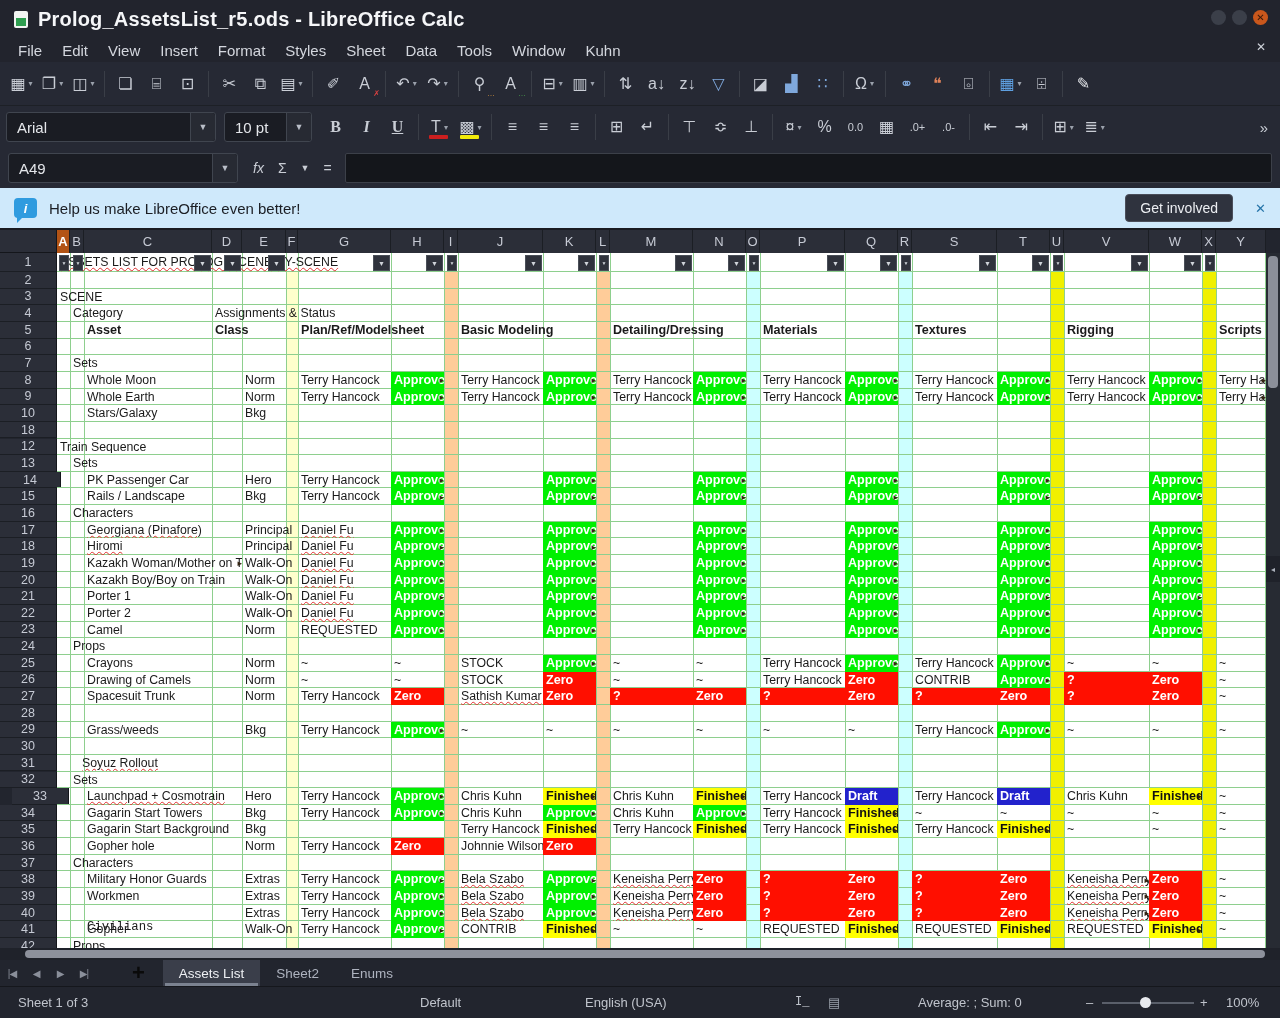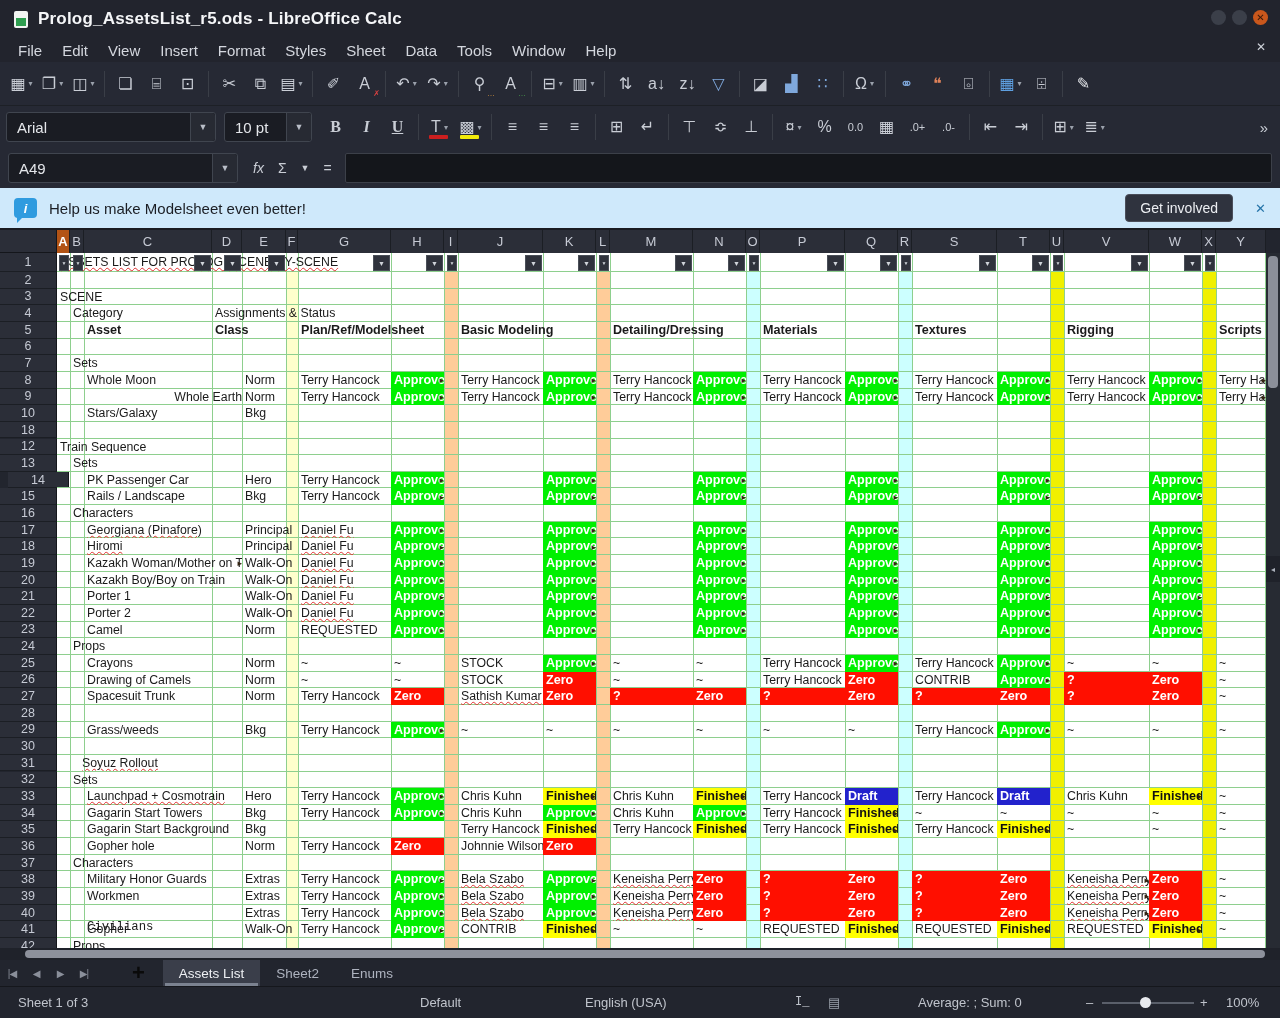--- a/index.html
+++ b/index.html
@@ -2,21 +2,21 @@
 <html><head>
 <meta charset="utf-8">
 <style>
   html,body{margin:0;padding:0}
   body{width:1280px;height:1018px;background:#15171c;font-family:"Liberation Sans","DejaVu Sans",sans-serif;overflow:hidden;position:relative;color:#ccd0d8;-webkit-font-smoothing:antialiased}
   .abs{position:absolute}
   
   #titlebar{left:0;top:0;width:1280px;height:38px;background:#22242d;display:flex;align-items:center;padding-left:14px;box-sizing:border-box}
   .calc-icon{width:14px;height:17px;background:#f2f5f2;border-radius:2px;position:relative;margin-right:10px;flex:0 0 auto}
   .calc-icon::after{content:"";position:absolute;left:2px;right:2px;top:7px;bottom:2px;background:#2e9e4f}
-  #title-text{font-size:17px;font-weight:bold;color:#f5f6f8;letter-spacing:.2px}
+  #title-text{font-size:20px;font-weight:bold;color:#f5f6f8;letter-spacing:.2px}
   #win-controls{position:absolute;right:12px;top:10px;display:flex;gap:6px}
   .wc{width:15px;height:15px;border-radius:50%;background:#3b3f49}
   .wc.close{background:#c9571c;color:#35190a;font-size:10px;font-weight:bold;display:flex;align-items:center;justify-content:center;line-height:1}
   
   #menubar{left:0;top:38px;width:1280px;height:24px;display:flex;align-items:center;padding-left:8px;box-sizing:border-box;background:#22242d}
   .mitem{font-size:15px;color:#d4d7de;padding:0 10px;cursor:default}
   #menu-close{position:absolute;right:14px;top:40px;font-size:12px;color:#cfd3da}
   
   .toolbar{left:0;width:1280px;height:43px;background:#262934;display:flex;align-items:center;padding:0 6px;box-sizing:border-box}
   #toolbar-main{top:62px}
@@ -100,21 +100,21 @@
     <span class="mitem">File</span>
     <span class="mitem">Edit</span>
     <span class="mitem">View</span>
     <span class="mitem">Insert</span>
     <span class="mitem">Format</span>
     <span class="mitem">Styles</span>
     <span class="mitem">Sheet</span>
     <span class="mitem">Data</span>
     <span class="mitem">Tools</span>
     <span class="mitem">Window</span>
-    <span class="mitem">Help</span>
+    <span class="mitem">Kuhn</span>
   </div>
 <span class="abs" id="menu-close">✕</span>
 
 <div class="abs toolbar" id="toolbar-main">
     <div class="tbtn">
       <span class="g">▦</span>
       <span class="dd">▾</span>
     </div>
     <div class="tbtn">
       <span class="g">❐</span>
@@ -335,21 +335,21 @@
   </div>
   <span class="fx">fx</span>
   <span class="fx sigma">Σ</span>
   <span class="fx sigma" style="font-size:9px">▼</span>
   <span class="fx sigma">=</span>
   <div id="formula-input"></div>
 </div>
 
 <div class="abs" id="infobar">
   <span class="info-icon">i</span>
-  <span id="infobar-text">Help us make Modelsheet even better!</span>
+  <span id="infobar-text">Help us make LibreOffice even better!</span>
   <span id="get-involved">Get involved</span>
   <span id="infobar-close">✕</span>
 </div>
 
 <div class="abs" id="grid">
   <div id="corner"></div>
   <div id="vscroll-track"></div>
   <div id="vscroll-thumb"></div>
   <div id="sidebar-toggle">◂</div>
 <div class="sheet-bg" style="left: 57px; top: 23px; width: 1209px; height: 695px;"></div>
@@ -450,21 +450,21 @@
     <div class="cell st ap clip" style="left: 693px; top: 141.9px; width: 53px; height: 16.65px; line-height: 16.65px;">Approved</div>
     <div class="cell" style="left: 760px; top: 141.9px; width: 85px; height: 16.65px; line-height: 16.65px;">Terry Hancock</div>
     <div class="cell st ap clip" style="left: 845px; top: 141.9px; width: 53px; height: 16.65px; line-height: 16.65px;">Approved</div>
     <div class="cell" style="left: 912px; top: 141.9px; width: 85px; height: 16.65px; line-height: 16.65px;">Terry Hancock</div>
     <div class="cell st ap clip" style="left: 997px; top: 141.9px; width: 53px; height: 16.65px; line-height: 16.65px;">Approved</div>
     <div class="cell" style="left: 1064px; top: 141.9px; width: 85px; height: 16.65px; line-height: 16.65px;">Terry Hancock</div>
     <div class="cell st ap clip" style="left: 1149px; top: 141.9px; width: 53px; height: 16.65px; line-height: 16.65px;">Approved</div>
     <div class="cell clip" style="left: 1216px; top: 141.9px; width: 50px; height: 16.65px; line-height: 16.65px;">Terry Hancock</div>
     <div class="rowhdr" style="left: 0px; top: 158.55px; width: 57px; height: 16.65px;">9</div>
     <div class="hline" style="left: 57px; top: 174.2px; width: 1209px; height: 1px;"></div>
-    <div class="cell" style="left: 84px; top: 158.55px; width: 158px; height: 19px; line-height: 16.65px; text-align: right;">Whole Earth</div>
+    <div class="cell" style="left: 84px; top: 158.55px; width: 158px; height: 19px; line-height: 16.65px;">Whole Earth</div>
     <div class="cell" style="left: 242px; top: 158.55px; width: 56px; height: 16.65px; line-height: 16.65px;">Norm</div>
     <div class="cell" style="left: 298px; top: 158.55px; width: 93px; height: 16.65px; line-height: 16.65px;">Terry Hancock</div>
     <div class="cell st ap clip" style="left: 391px; top: 158.55px; width: 53px; height: 16.65px; line-height: 16.65px;">Approved</div>
     <div class="cell" style="left: 458px; top: 158.55px; width: 85px; height: 16.65px; line-height: 16.65px;">Terry Hancock</div>
     <div class="cell st ap clip" style="left: 543px; top: 158.55px; width: 53px; height: 16.65px; line-height: 16.65px;">Approved</div>
     <div class="cell" style="left: 610px; top: 158.55px; width: 83px; height: 16.65px; line-height: 16.65px;">Terry Hancock</div>
     <div class="cell st ap clip" style="left: 693px; top: 158.55px; width: 53px; height: 16.65px; line-height: 16.65px;">Approved</div>
     <div class="cell" style="left: 760px; top: 158.55px; width: 85px; height: 16.65px; line-height: 16.65px;">Terry Hancock</div>
     <div class="cell st ap clip" style="left: 845px; top: 158.55px; width: 53px; height: 16.65px; line-height: 16.65px;">Approved</div>
     <div class="cell" style="left: 912px; top: 158.55px; width: 85px; height: 16.65px; line-height: 16.65px;">Terry Hancock</div>
@@ -477,21 +477,21 @@
     <div class="cell" style="left: 84px; top: 175.2px; width: 158px; height: 16.65px; line-height: 16.65px;">Stars/Galaxy</div>
     <div class="cell" style="left: 242px; top: 175.2px; width: 1024px; height: 16.65px; line-height: 16.65px;">Bkg</div>
     <div class="rowhdr" style="left: 0px; top: 191.85px; width: 57px; height: 16.65px;">18</div>
     <div class="hline" style="left: 57px; top: 207.5px; width: 1209px; height: 1px;"></div>
     <div class="rowhdr" style="left: 0px; top: 208.5px; width: 57px; height: 16.65px;">12</div>
     <div class="hline" style="left: 57px; top: 224.15px; width: 1209px; height: 1px;"></div>
     <div class="cell" style="left: 57px; top: 208.5px; width: 1209px; height: 14px; line-height: 16.65px;">Train Sequence</div>
     <div class="rowhdr" style="left: 0px; top: 225.15px; width: 57px; height: 16.65px;">13</div>
     <div class="hline" style="left: 57px; top: 240.8px; width: 1209px; height: 1px;"></div>
     <div class="cell" style="left: 70px; top: 225.15px; width: 1196px; height: 16.65px; line-height: 16.65px;">Sets</div>
-    <div class="rowhdr" style="left: 8px; top: 241.8px; width: 61px; height: 16.65px; text-align: right;">14</div>
+    <div class="rowhdr" style="left: 0px; top: 241.8px; width: 61px; height: 16.65px; text-align: right;">14</div>
     <div class="hline" style="left: 57px; top: 257.45px; width: 1209px; height: 1px;"></div>
     <div class="cell" style="left: 84px; top: 241.8px; width: 158px; height: 16.65px; line-height: 16.65px;">PK Passenger Car</div>
     <div class="cell" style="left: 242px; top: 241.8px; width: 56px; height: 16.65px; line-height: 16.65px;">Hero</div>
     <div class="cell" style="left: 298px; top: 241.8px; width: 93px; height: 16.65px; line-height: 16.65px;">Terry Hancock</div>
     <div class="cell st ap clip" style="left: 391px; top: 241.8px; width: 53px; height: 16.65px; line-height: 16.65px;">Approved</div>
     <div class="cell st ap clip" style="left: 543px; top: 241.8px; width: 53px; height: 16.65px; line-height: 16.65px;">Approved</div>
     <div class="cell st ap clip" style="left: 693px; top: 241.8px; width: 53px; height: 16.65px; line-height: 16.65px;">Approved</div>
     <div class="cell st ap clip" style="left: 845px; top: 241.8px; width: 53px; height: 16.65px; line-height: 16.65px;">Approved</div>
     <div class="cell st ap clip" style="left: 997px; top: 241.8px; width: 53px; height: 16.65px; line-height: 16.65px;">Approved</div>
     <div class="cell st ap clip" style="left: 1149px; top: 241.8px; width: 53px; height: 16.65px; line-height: 16.65px;">Approved</div>
@@ -660,21 +660,21 @@
     <div class="cell" style="left: 1149px; top: 491.55px; width: 67px; height: 16.65px; line-height: 16.65px;">~</div>
     <div class="cell" style="left: 1216px; top: 491.55px; width: 50px; height: 16.65px; line-height: 16.65px;">~</div>
     <div class="rowhdr" style="left: 0px; top: 508.2px; width: 57px; height: 16.65px;">30</div>
     <div class="hline" style="left: 57px; top: 523.85px; width: 1209px; height: 1px;"></div>
     <div class="rowhdr" style="left: 0px; top: 524.85px; width: 57px; height: 16.65px;">31</div>
     <div class="hline" style="left: 57px; top: 540.5px; width: 1209px; height: 1px;"></div>
     <div class="cell sp" style="left: 57px; top: 524.85px; width: 1209px; height: 16.65px; line-height: 16.65px; margin-left: 22px;">Soyuz Rollout</div>
     <div class="rowhdr" style="left: 0px; top: 541.5px; width: 57px; height: 16.65px;">32</div>
     <div class="hline" style="left: 57px; top: 557.15px; width: 1209px; height: 1px;"></div>
     <div class="cell" style="left: 70px; top: 541.5px; width: 1196px; height: 16.65px; line-height: 16.65px;">Sets</div>
-    <div class="rowhdr" style="left: 0px; top: 558.15px; width: 57px; height: 16.65px;">33</div>
+    <div class="rowhdr" style="left: 12px; top: 558.15px; width: 57px; height: 16.65px;">33</div>
     <div class="hline" style="left: 57px; top: 573.8px; width: 1209px; height: 1px;"></div>
     <div class="cell sp" style="left: 84px; top: 558.15px; width: 158px; height: 16.65px; line-height: 16.65px;">Launchpad + Cosmotrain</div>
     <div class="cell" style="left: 242px; top: 558.15px; width: 56px; height: 16.65px; line-height: 16.65px;">Hero</div>
     <div class="cell" style="left: 298px; top: 558.15px; width: 93px; height: 16.65px; line-height: 16.65px;">Terry Hancock</div>
     <div class="cell st ap clip" style="left: 391px; top: 558.15px; width: 53px; height: 16.65px; line-height: 16.65px;">Approved</div>
     <div class="cell" style="left: 458px; top: 558.15px; width: 85px; height: 16.65px; line-height: 16.65px;">Chris Kuhn</div>
     <div class="cell st fi clip" style="left: 543px; top: 558.15px; width: 53px; height: 16.65px; line-height: 16.65px;">Finished</div>
     <div class="cell" style="left: 610px; top: 558.15px; width: 83px; height: 16.65px; line-height: 16.65px;">Chris Kuhn</div>
     <div class="cell st fi clip" style="left: 693px; top: 558.15px; width: 53px; height: 16.65px; line-height: 16.65px;">Finished</div>
     <div class="cell" style="left: 760px; top: 558.15px; width: 85px; height: 16.65px; line-height: 16.65px;">Terry Hancock</div>

